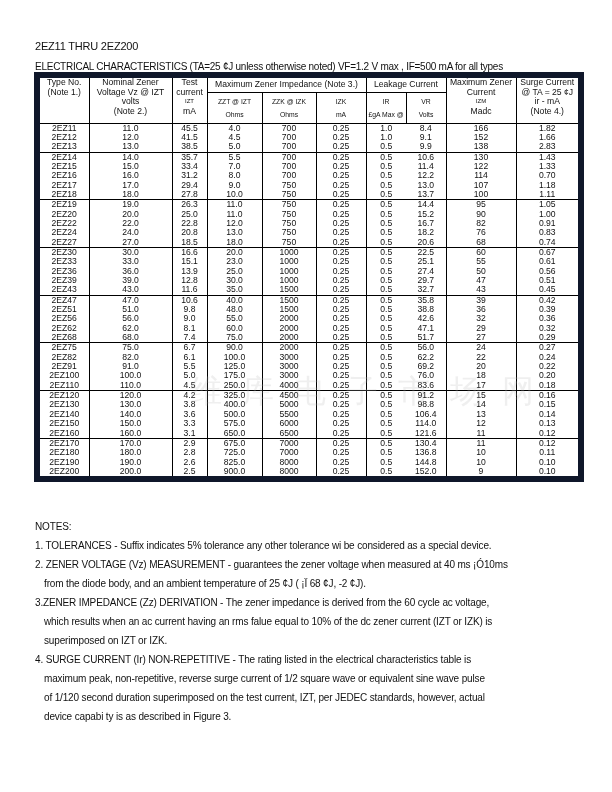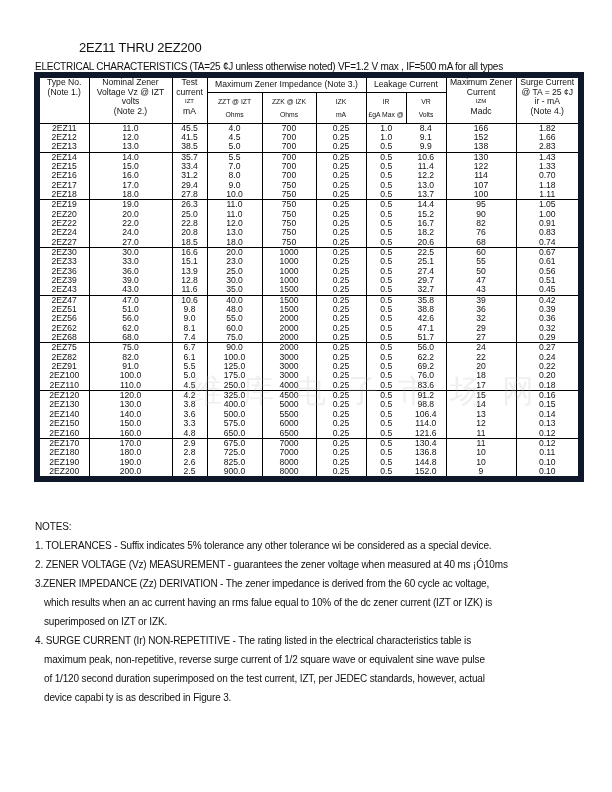--- a/index.html
+++ b/index.html
@@ -1,17 +1,17 @@
 <!DOCTYPE html>
 <html><head>
 <meta charset="utf-8">
 <style>
   html, body { margin: 0; padding: 0; background: #fff; }
   body { width: 612px; height: 792px; position: relative; font-family: "Liberation Sans", sans-serif; color: #111; overflow: hidden; }
-  .title { position: absolute; left: 35px; top: 40px; font-size: 13px; letter-spacing: -0.2px; margin-left: 44px; }
+  .title { position: absolute; left: 35px; top: 40px; font-size: 11px; letter-spacing: -0.2px; }
   .subtitle { position: absolute; left: 35px; top: 61px; font-size: 10px; letter-spacing: -0.25px; white-space: nowrap; }
   table.spec { position: absolute; left: 34px; top: 72px; width: 544px; border-collapse: collapse; border: 6px solid #0f172a; font-size: 8.6px; table-layout: fixed; }
   table.spec th, table.spec td { padding: 0; text-align: center; font-weight: normal; line-height: 9.35px; }
   table.spec th { border: 1px solid #000; vertical-align: top; font-size: 8.6px; line-height: 9.6px; }
   table.spec td { border-left: 1px solid #000; border-right: 1px solid #000; }
   table.spec thead th.small { font-size: 6.8px; }
   table.spec tr.group-end td { border-bottom: 1px solid #000; }
   table.spec tr.group-end td { text-decoration: none; }
   table.spec td.nb-r { border-right: none; margin-top: 31px; }
   table.spec td.nb-l { border-left: none; }
@@ -477,21 +477,21 @@
         <td>6000</td>
         <td>0.25</td>
         <td class="nb-r">0.5</td>
         <td class="nb-l">114.0</td>
         <td>12</td>
         <td>0.13</td>
       </tr>
       <tr class="group-end">
         <td>2EZ160</td>
         <td>160.0</td>
-        <td>4.8</td>
+        <td>3.1</td>
         <td>650.0</td>
         <td>6500</td>
         <td>0.25</td>
         <td class="nb-r">0.5</td>
         <td class="nb-l">121.6</td>
         <td>11</td>
         <td>0.12</td>
       </tr>
       <tr>
         <td>2EZ170</td>
@@ -543,20 +543,21 @@
       </tr>
     </tbody>
 </table>
 
 <div class="watermark">维库电子市场网</div>
 
 <div class="notes">
   <p>NOTES:</p>
   <p>1. TOLERANCES - Suffix indicates 5% tolerance any other tolerance wi  be considered as a special device.</p>
   <p>2. ZENER VOLTAGE (Vz) MEASUREMENT - guarantees the zener voltage when measured at 40 ms ¡Ó10ms</p>
+  <p class="indent">from the diode body, and an ambient temperature of 25 ¢J ( ¡Ï 68 ¢J, -2 ¢J).</p>
   <p>3.ZENER IMPEDANCE (Zz) DERIVATION - The zener impedance is derived from the 60 cycle ac voltage,</p>
   <p class="indent">which results when an ac current having an rms falue equal to 10% of the dc zener current (IZT or IZK) is</p>
   <p class="indent">superimposed on IZT or IZK.</p>
   <p>4. SURGE CURRENT (Ir) NON-REPETITIVE - The rating listed in the electrical characteristics table is</p>
   <p class="indent">maximum peak, non-repetitive, reverse surge current of 1/2 square wave or equivalent sine wave pulse</p>
   <p class="indent">of 1/120 second duration superimposed on the test current, IZT, per JEDEC standards, however, actual</p>
   <p class="indent">device capabi  ty is as described in Figure 3.</p>
 </div>
 
 </body></html>

